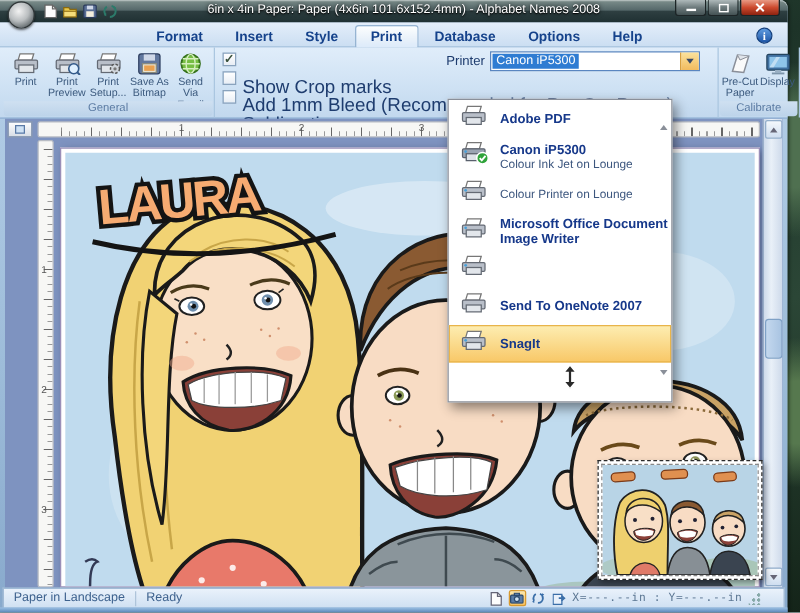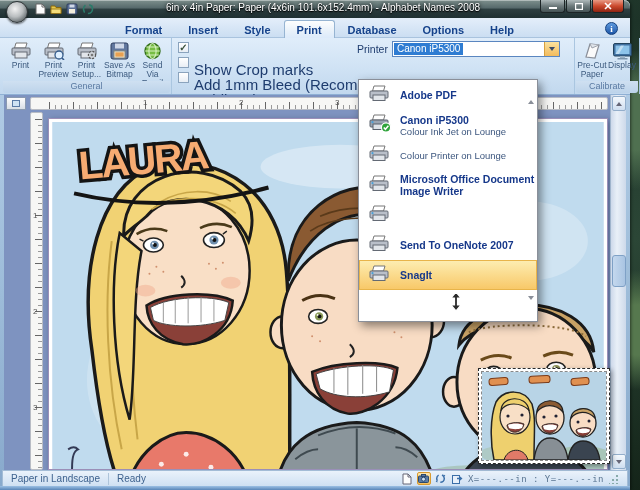--- a/index.html
+++ b/index.html
@@ -136,21 +136,21 @@
   .thumb-wrap { position:absolute; left:478px; top:368px; width:132px; height:96px; z-index:40;
     border:1px dashed #2a2a2a; background:#fff; box-shadow:0 0 0 1px rgba(255,255,255,.8) inset, 2px 2px 5px rgba(0,0,0,.4); }
   .thumb-inner { position:absolute; left:2px; top:2px; right:2px; bottom:2px; border:1px dashed #888; }
 
   
   .statusbar { position:absolute; left:2px; right:2px; top:470px; height:16px;
     background:linear-gradient(#eaf2fb,#cfe0f2); border:1px solid #a3bcd6; border-bottom:none;
     display:flex; align-items:center; font-size:10px; color:#3e628e; }
   .sb-cell { padding:0 8px; }
   .sb-sep { width:1px; height:12px; background:#aec4da; }
-  .sb-right { margin-left:auto; display:flex; align-items:center; gap:3px; padding-right:8px; }
+  .sb-right { margin-left:auto; display:flex; align-items:center; gap:3px; padding-right:18px; }
   .sb-ic { width:14px; height:13px; display:flex; align-items:center; justify-content:center; }
   .sb-ic.sel { background:linear-gradient(#fde8ad,#f6c160); border:1px solid #d89a30; border-radius:2px; }
   .coords { font-family:"DejaVu Sans Mono", monospace; font-size:9px; color:#5b7692; letter-spacing:.5px; }
   .grip { width:10px; height:10px; margin-left:2px;
     background:
       radial-gradient(circle at 8px 2px,#8aa 0 1.2px,transparent 1.5px),
       radial-gradient(circle at 8px 6px,#8aa 0 1.2px,transparent 1.5px),
       radial-gradient(circle at 4px 6px,#8aa 0 1.2px,transparent 1.5px),
       radial-gradient(circle at 8px 10px,#8aa 0 1.2px,transparent 1.5px),
       radial-gradient(circle at 4px 10px,#8aa 0 1.2px,transparent 1.5px),

